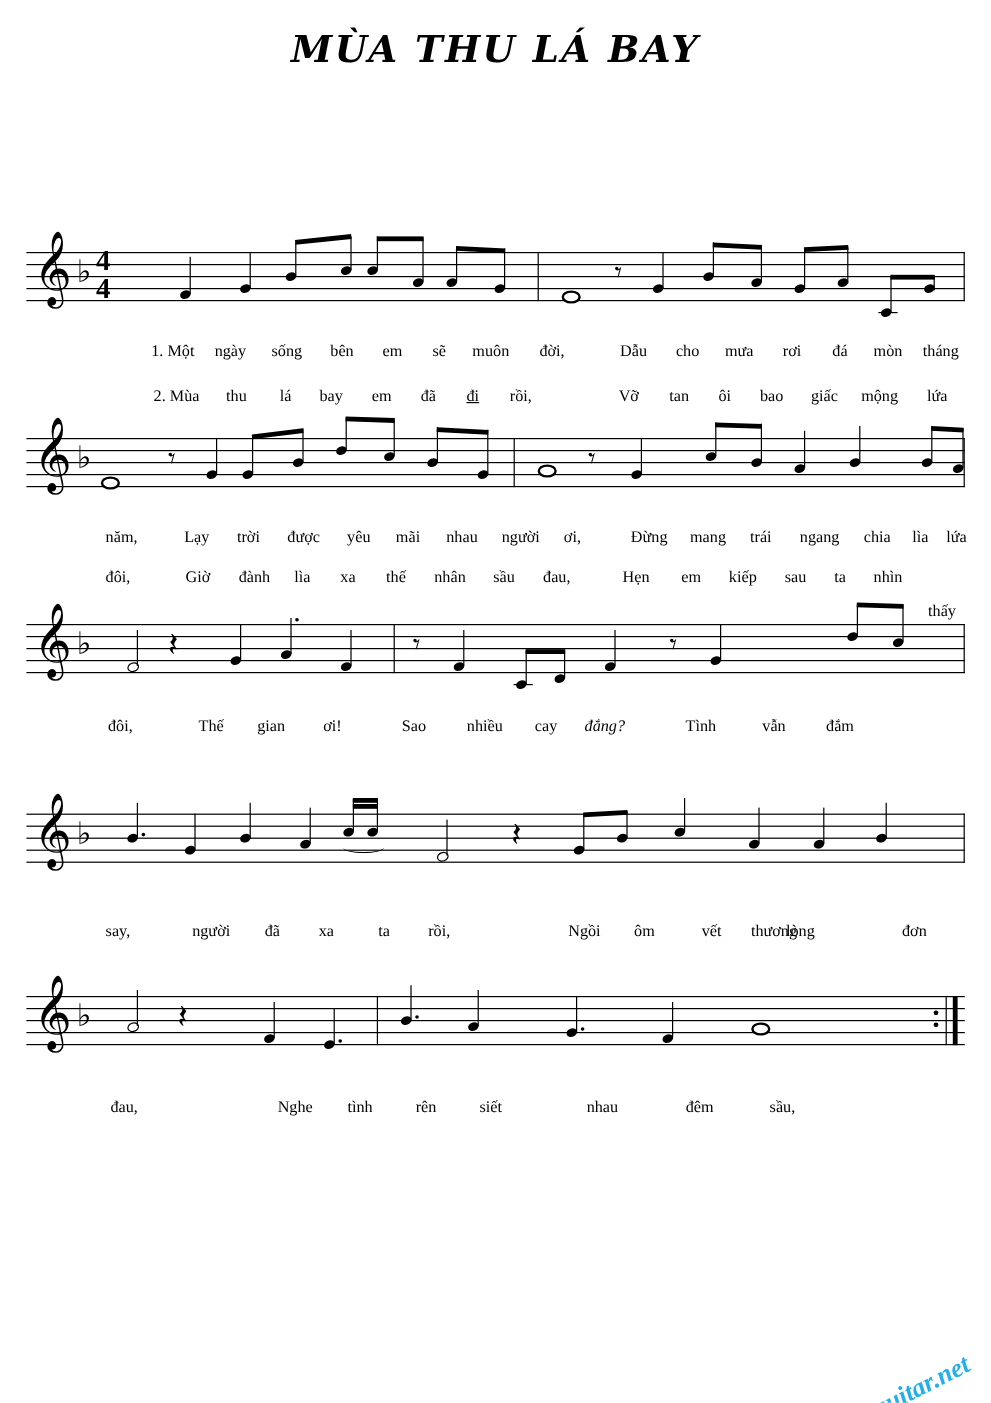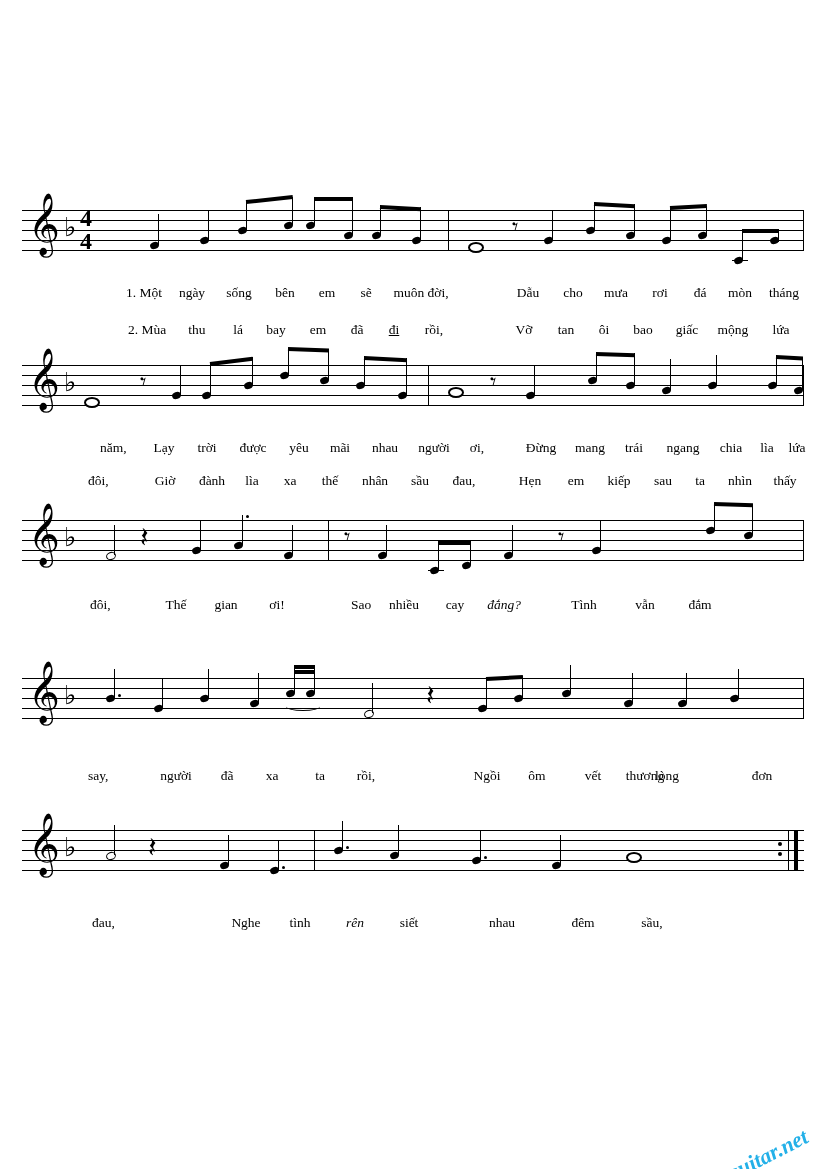--- a/index.html
+++ b/index.html
@@ -214,20 +214,21 @@
     font-size: 22px;
     transform: rotate(-27deg);
     transform-origin: 100% 100%;
   }
 </style>
 </head>
 <body>
 
 <div class="sheet">
 
+  <div class="title">MÙA THU LÁ BAY</div>
 
 
   <div class="system" style="top:210px;">
     <div class="staff">
       <div class="ln l0"></div>
         <div class="ln l1"></div>
         <div class="ln l2"></div>
         <div class="ln l3"></div>
         <div class="ln l4"></div>
     </div>
@@ -294,21 +295,21 @@
   </div>
 
   <div class="lyricrow" style="top:285px;" id="ly-1-0">
       <span class="lead" style="left: 126px;">1. Một</span>
       <span style="left: 192px;">ngày</span>
       <span style="left: 239px;">sống</span>
       <span style="left: 285px;">bên</span>
       <span style="left: 327px;">em</span>
       <span style="left: 366px;">sẽ</span>
       <span style="left: 409px;">muôn</span>
-      <span style="left: 438px;">đời,</span>
+      <span style="left: 460px;">đời,</span>
       <span style="left: 528px;">Dẫu</span>
       <span style="left: 573px;">cho</span>
       <span style="left: 616px;">mưa</span>
       <span style="left: 660px;">rơi</span>
       <span style="left: 700px;">đá</span>
       <span style="left: 740px;">mòn</span>
       <span style="left: 784px;">tháng</span>
     </div>
   <div class="lyricrow" style="top:322px;" id="ly-1-1">
       <span class="lead" style="left: 128px;">2. Mùa</span>
@@ -386,21 +387,21 @@
     <div class="note" style="left:746px; top:17px;"></div>
     <div class="stem" style="left:754px; top:-10px; height:30px;"></div>
     <div class="note" style="left:772px; top:22px;"></div>
     <div class="stem" style="left:780px; top:-8px; height:33px;"></div>
     <div class="beam" style="left:754px; top:-10px; width:27px; transform:rotate(3deg);"></div>
 
     <div class="barline" style="left:781px;"></div>
   </div>
 
   <div class="lyricrow" style="top:440px;" id="ly-2-0">
-      <span class="lead" style="left: 100px; font-family: Liberation Serif, serif;">năm,</span>
+      <span class="lead" style="left: 88px; font-family: Liberation Serif, serif;">năm,</span>
       <span style="left: 164px;">Lạy</span>
       <span style="left: 207px;">trời</span>
       <span style="left: 253px;">được</span>
       <span style="left: 299px;">yêu</span>
       <span style="left: 340px;">mãi</span>
       <span style="left: 385px;">nhau</span>
       <span style="left: 434px;">người</span>
       <span style="left: 477px;">ơi,</span>
       <span style="left: 541px;">Đừng</span>
       <span style="left: 590px;">mang</span>
@@ -419,21 +420,21 @@
       <span style="left: 330px;">thế</span>
       <span style="left: 375px;">nhân</span>
       <span style="left: 420px;">sầu</span>
       <span style="left: 464px;">đau,</span>
       <span style="left: 530px;">Hẹn</span>
       <span style="left: 576px;">em</span>
       <span style="left: 619px;">kiếp</span>
       <span style="left: 663px;">sau</span>
       <span style="left: 700px;">ta</span>
       <span style="left: 740px;">nhìn</span>
-      <span style="left: 785px;">thấy</span>
+      <span style="left: 785px; margin-top: 28px;">thấy</span>
     </div>
 
   <div class="system" style="top:520px;">
     <div class="staff">
       <div class="ln l0"></div>
         <div class="ln l1"></div>
         <div class="ln l2"></div>
         <div class="ln l3"></div>
         <div class="ln l4"></div>
     </div>
@@ -482,21 +483,21 @@
     <div class="beam" style="left:692px; top:-18px; width:39px; transform:rotate(2deg);"></div>
 
     <div class="barline" style="left:781px;"></div>
   </div>
 
   <div class="lyricrow" style="top:597px;" id="ly-3-0">
       <span class="lead" style="left: 90px;">đôi,</span>
       <span style="left: 176px;">Thế</span>
       <span style="left: 226px;">gian</span>
       <span style="left: 277px;">ơi!</span>
-      <span style="left: 361px;">Sao</span>
+      <span style="left: 345px;">Sao</span>
       <span style="left: 404px;">nhiều</span>
       <span style="left: 455px;">cay</span>
       <span style="left: 504px; font-style: italic;">đắng?</span>
       <span style="left: 584px;">Tình</span>
       <span style="left: 645px;">vẫn</span>
       <span style="left: 700px;">đắm</span>
     </div>
 
   <div class="system" style="top:678px;">
     <div class="staff">
@@ -617,21 +618,21 @@
       <div class="dot" style="left:0px; top:22px;"></div>
       <div class="thin" style="left:10px;"></div>
       <div class="thick" style="left:16px;"></div>
     </div>
   </div>
 
   <div class="lyricrow" style="top:915px;" id="ly-5-0">
       <span class="lead" style="left: 92px;">đau,</span>
       <span style="left: 246px;">Nghe</span>
       <span style="left: 300px;">tình</span>
-      <span style="left: 355px; font-style: italic;">rên</span>
+      <span style="left: 355px;">rên</span>
       <span style="left: 409px;">siết</span>
       <span style="left: 502px;">nhau</span>
       <span style="left: 583px;">đêm</span>
       <span style="left: 652px;">sầu,</span>
     </div>
 
   <div class="watermark">vnguitar.net</div>
 </div>
 
 </body></html>

